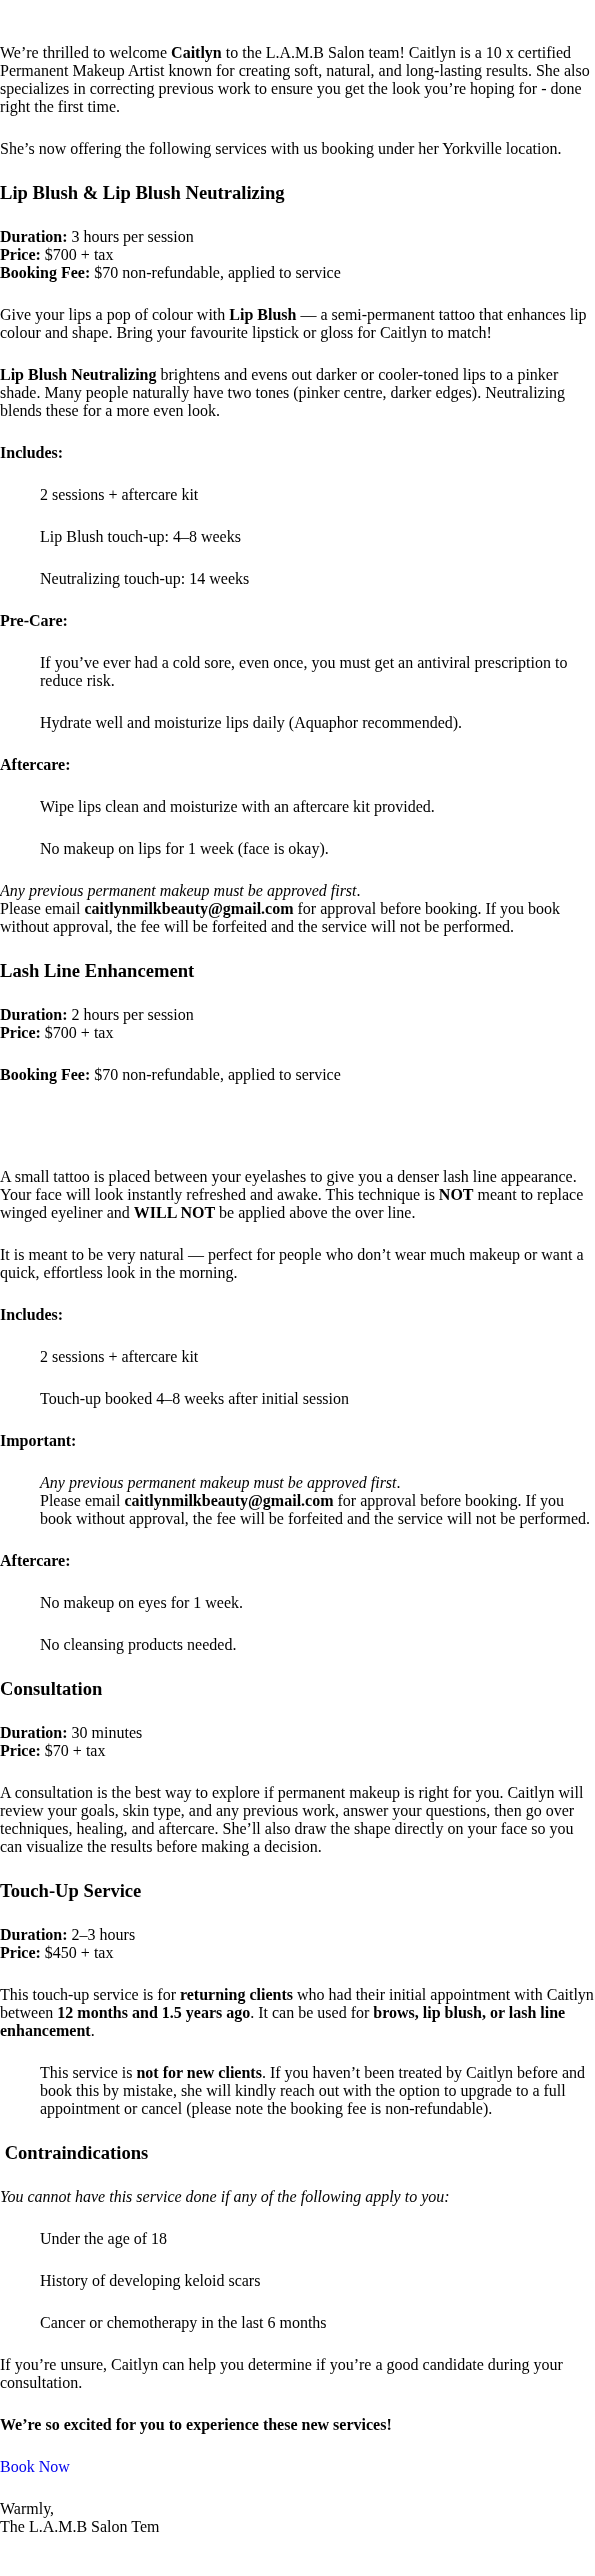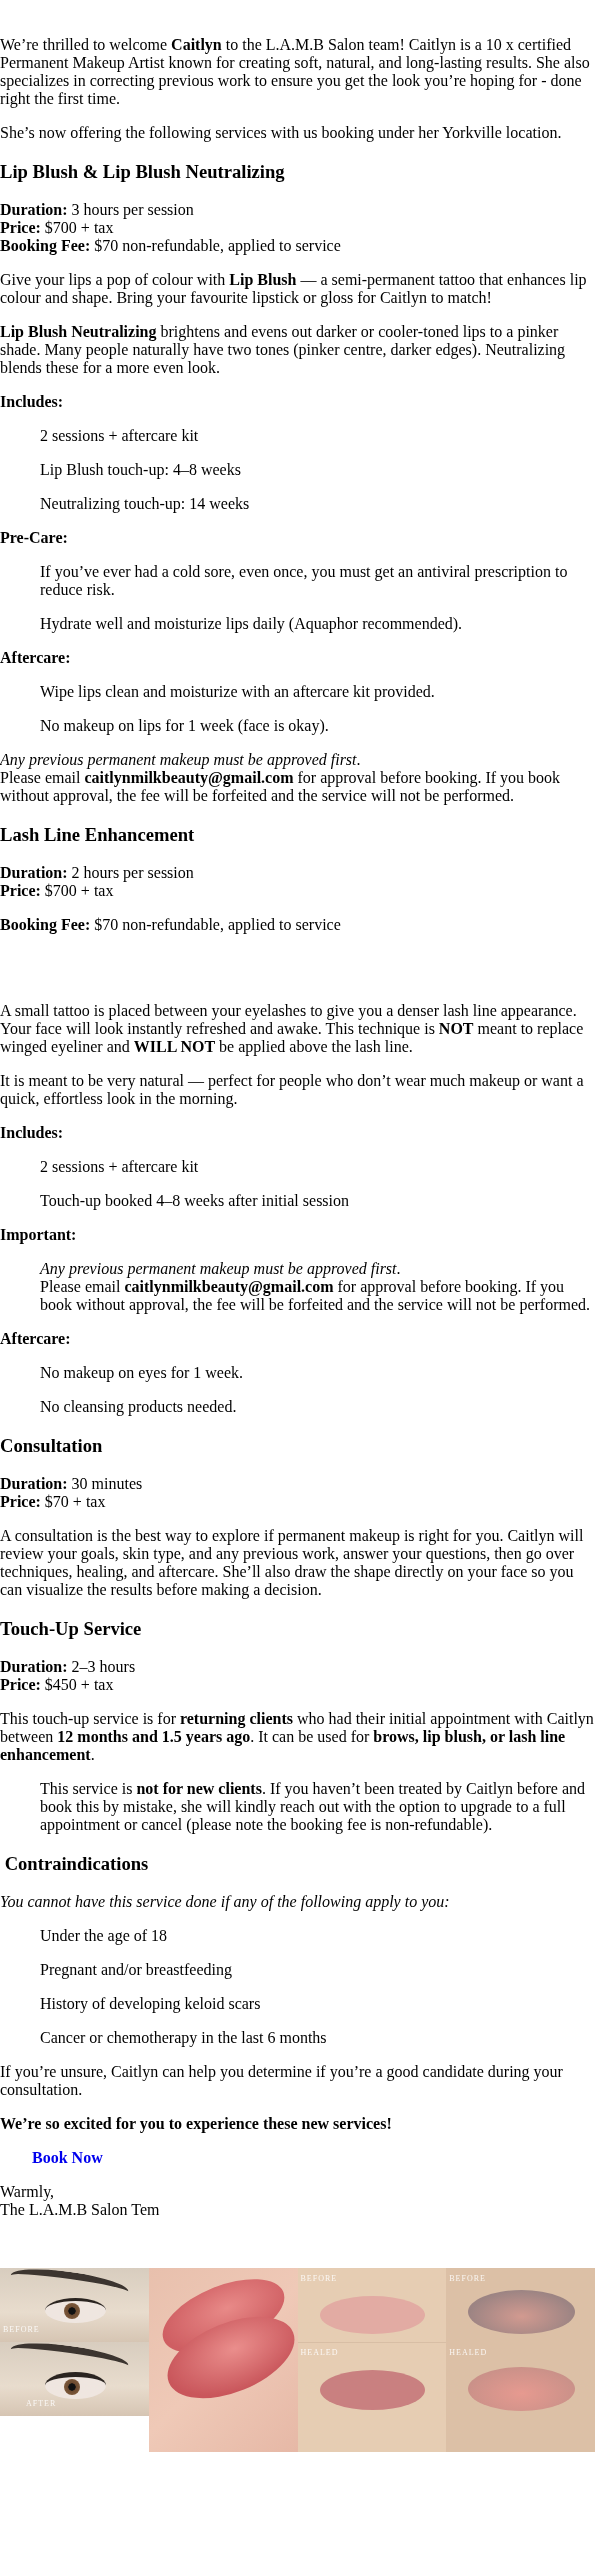--- a/index.html
+++ b/index.html
@@ -4,30 +4,30 @@
   <style>
     html, body { margin: 0; padding: 0; background: #ffffff; }
     body {
       width: 595px;
       font-family: "Liberation Serif", "DejaVu Serif", serif;
       font-size: 16px;
       line-height: 18px;
       color: #000000;
     }
     .page { padding-top: 20px; padding-bottom: 35px; }
-    p { margin: 16px 0; }
+    p { margin: 24px 0; }
     h3 {
       font-size: 18.6px;
       line-height: 22px;
       font-weight: bold;
       margin: 18.5px 0;
     }
     .indent { margin-left: 40px; }
     .gap { height: 36px; }
-    a.book { color: #0000ee; font-weight: bold; text-decoration: none; padding-left: 32px; }
+    a.book { color: #0000ee; font-weight: normal; text-decoration: none; }
     .gallery { display: flex; margin-top: 49px; height: 149px; }
     .photo { width: 149px; height: 184px; position: relative; overflow: hidden; }
     .photo .lbl {
       position: absolute; left: 3px;
       font-family: "Liberation Serif", serif; font-size: 8px; letter-spacing: 1px;
       color: rgba(255,255,255,0.85);
     }
     .eye-half { position: absolute; left: 0; width: 149px; height: 74px; background: linear-gradient(#d8cdbf, #e8dccd 60%, #d6c5b3); }
     .brow { position: absolute; left: 10px; top: 4px; width: 119px; height: 16px; border-top: 7px solid #3c3530; border-radius: 60% 60% 0 0; transform: rotate(8deg); }
     .eye { position: absolute; left: 45px; top: 30px; width: 61px; height: 22px; background: #efe6e0; border-radius: 50%; border-top: 3px solid #2a2420; }
@@ -63,21 +63,21 @@
   <p class="indent">No makeup on lips for 1 week (face is okay).</p>
   <p><i>Any previous permanent makeup must be approved first</i><span>.</span><br><span>Please email </span><b>caitlynmilkbeauty@gmail.com</b><span> for approval before booking. If you book without approval, the fee will be forfeited and the service will not be performed.</span></p>
 
   <h3>Lash Line Enhancement</h3>
   <p>
     <b>Duration:</b><span> 2 hours per session</span><br>
     <b>Price:</b><span> $700 + tax</span>
   </p>
   <p><b>Booking Fee:</b><span> $70 non-refundable, applied to service</span></p>
   <div class="gap"></div>
-  <p><span>A small tattoo is placed between your eyelashes to give you a denser lash line appearance. Your face will look instantly refreshed and awake. This technique is </span><b>NOT</b><span> meant to replace winged eyeliner and </span><b>WILL NOT</b><span> be applied above the lash line.</span></p>
+  <p><span>A small tattoo is placed between your eyelashes to give you a denser lash line appearance. Your face will look instantly refreshed and awake. This technique is </span><b>NOT</b><span> meant to replace winged eyeliner and </span><b>WILL NOT</b><span> be applied above the over line.</span></p>
   <p>It is meant to be very natural — perfect for people who don’t wear much makeup or want a quick, effortless look in the morning.</p>
   <p><b>Includes:</b></p>
   <p class="indent">2 sessions + aftercare kit</p>
   <p class="indent">Touch-up booked 4–8 weeks after initial session</p>
   <p><b>Important:</b></p>
   <p class="indent"><i>Any previous permanent makeup must be approved first</i><span>.</span><br><span>Please email </span><b>caitlynmilkbeauty@gmail.com</b><span> for approval before booking. If you book without approval, the fee will be forfeited and the service will not be performed.</span></p>
   <p><b>Aftercare:</b></p>
   <p class="indent">No makeup on eyes for 1 week.</p>
   <p class="indent">No cleansing products needed.</p>
 
@@ -92,21 +92,20 @@
   <p>
     <b>Duration:</b><span> 2–3 hours</span><br>
     <b>Price:</b><span> $450 + tax</span>
   </p>
   <p><span>This touch-up service is for </span><b>returning clients</b><span> who had their initial appointment with Caitlyn between </span><b>12 months and 1.5 years ago</b><span>. It can be used for </span><b>brows, lip blush, or lash line enhancement</b><span>.</span></p>
   <p class="indent"><span>This service is </span><b>not for new clients</b><span>. If you haven’t been treated by Caitlyn before and book this by mistake, she will kindly reach out with the option to upgrade to a full appointment or cancel (please note the booking fee is non-refundable).</span></p>
 
   <h3 style="white-space: pre;"> Contraindications</h3>
   <p><i>You cannot have this service done if any of the following apply to you:</i></p>
   <p class="indent">Under the age of 18</p>
-  <p class="indent">Pregnant and/or breastfeeding</p>
   <p class="indent">History of developing keloid scars</p>
   <p class="indent">Cancer or chemotherapy in the last 6 months</p>
   <p>If you’re unsure, Caitlyn can help you determine if you’re a good candidate during your consultation.</p>
 
   <p><b>We’re so excited for you to experience these new services!</b></p>
   <p><a class="book" href="#">Book Now</a></p>
   <p><span>Warmly,</span><br><span>The L.A.M.B Salon Tem</span></p>
 
   <div class="gallery">
     <div class="photo">

